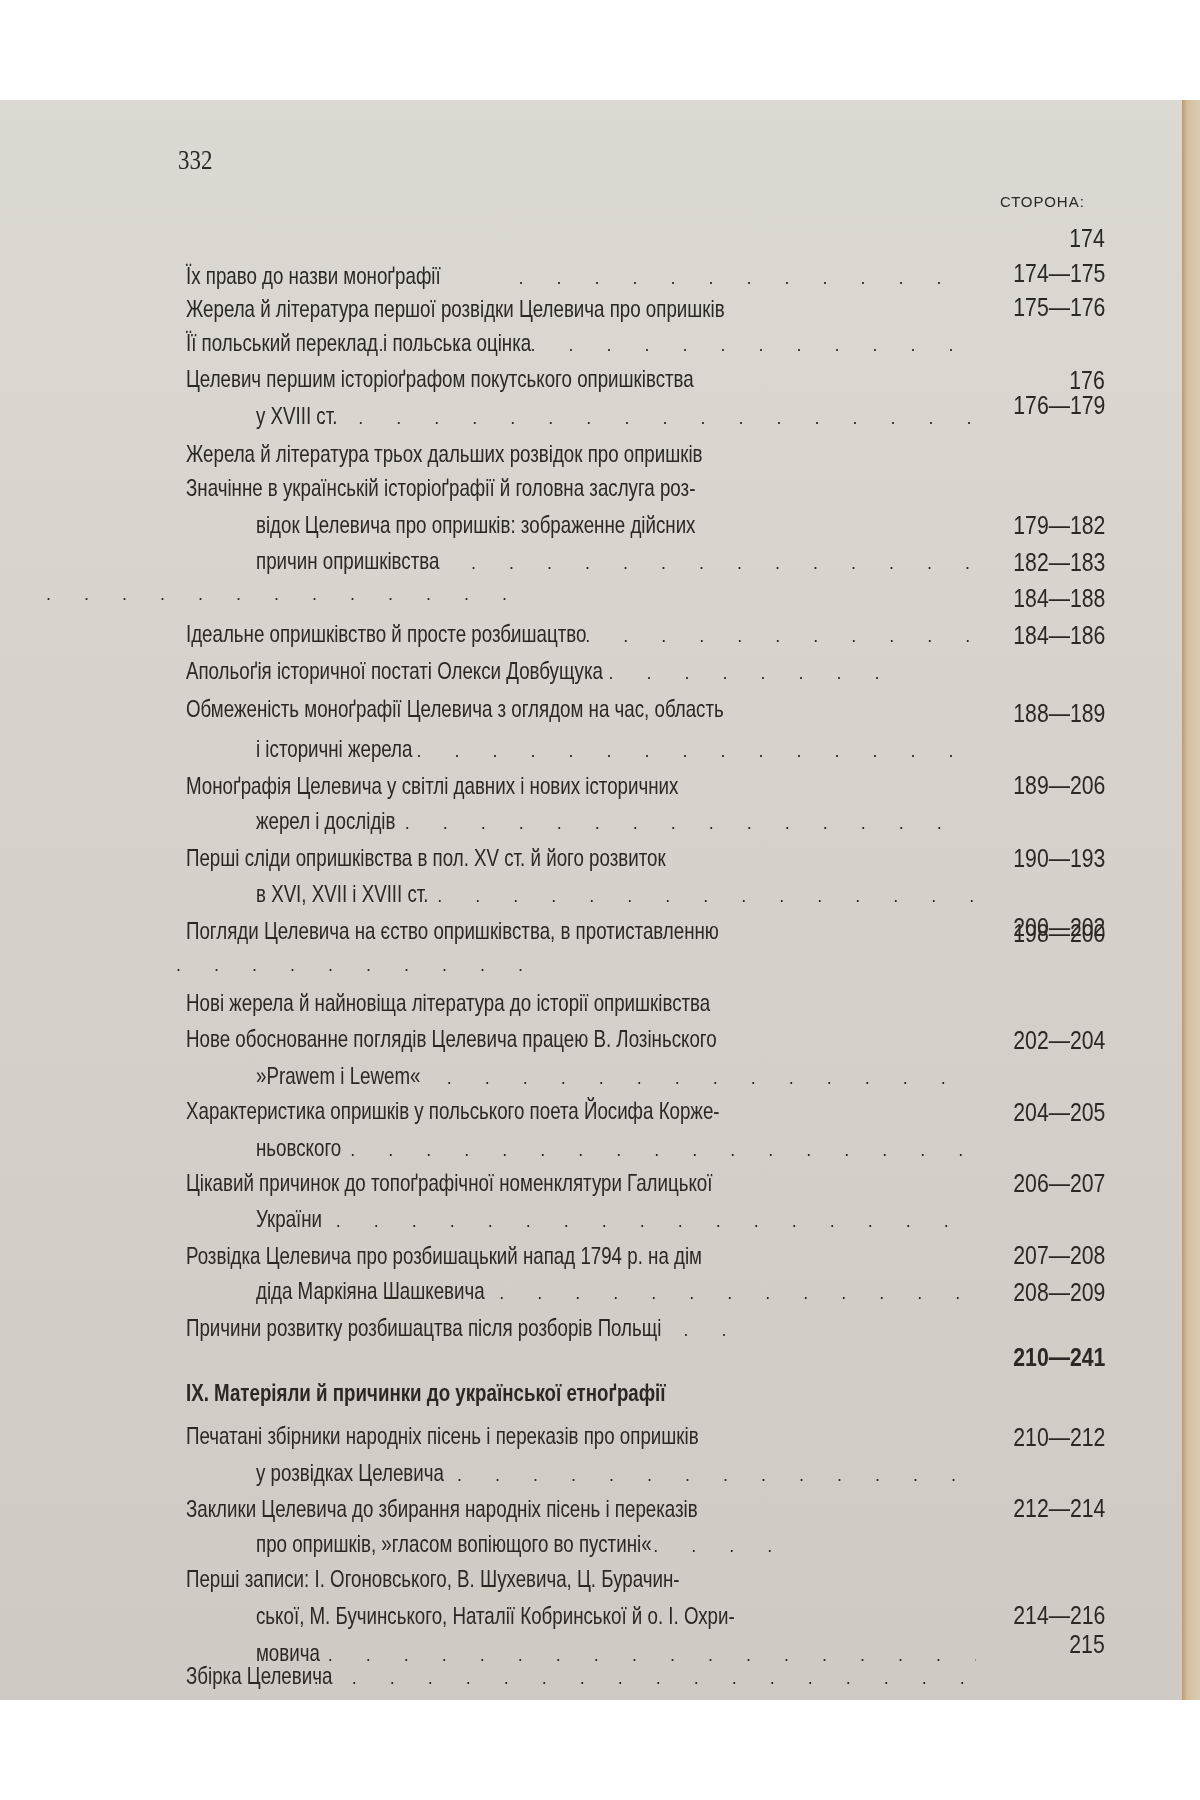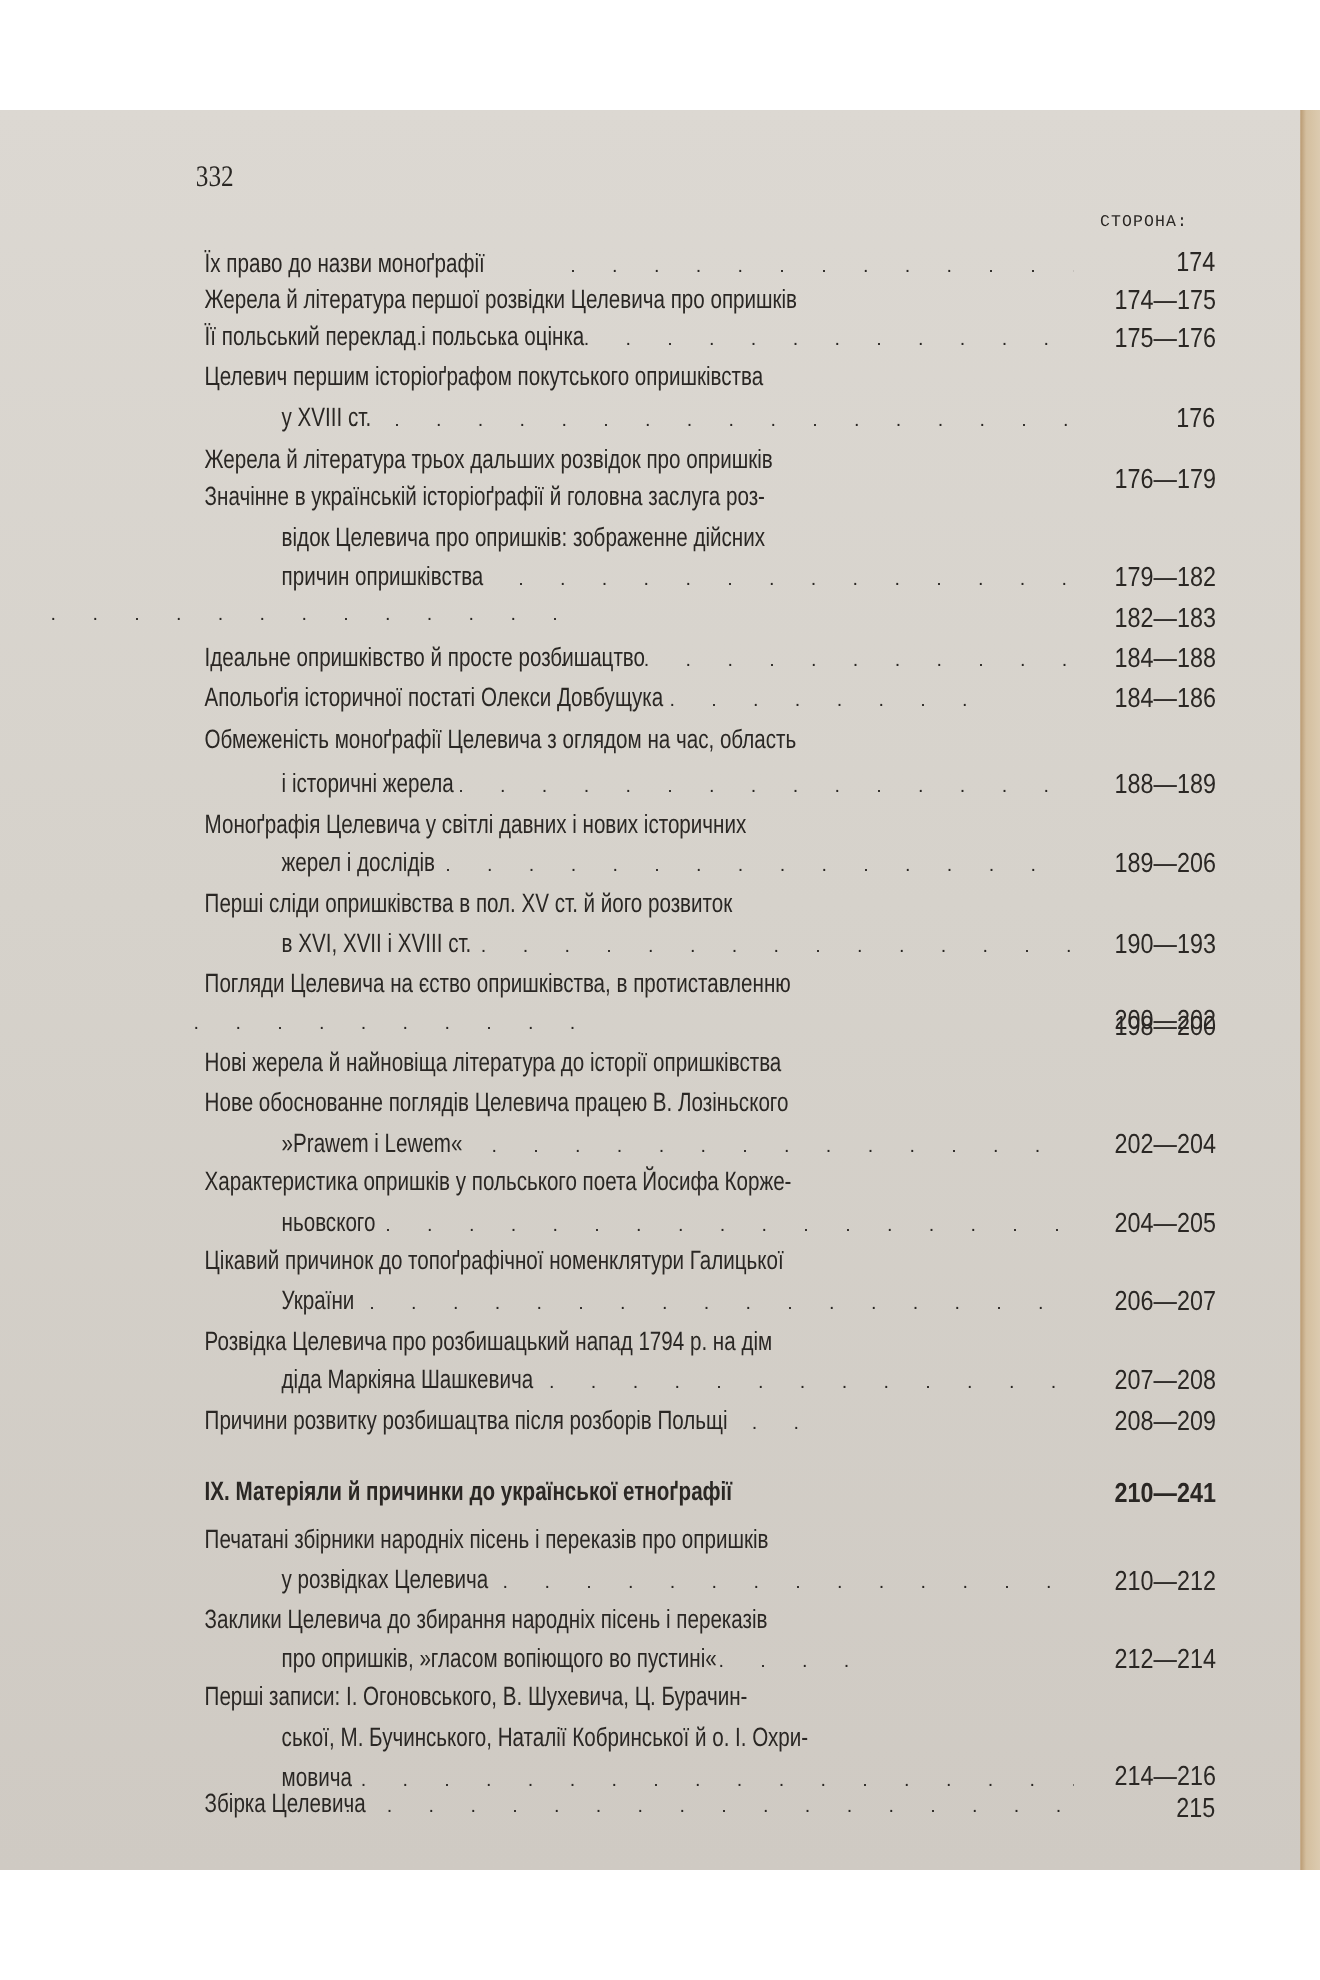--- a/index.html
+++ b/index.html
@@ -17,27 +17,28 @@
     position: absolute; left: 1182px; top: 100px; width: 18px; height: 1600px;
     background: linear-gradient(90deg, #b99a72 0%, #d4bf9f 30%, #dccbb0 100%);
   }
   .pagenum {
     position: absolute; left: 178px; top: 145px;
     font-family: "Liberation Serif", serif; font-size: 27px; letter-spacing: 0px;
     transform: scaleX(0.85); transform-origin: left top;
   }
   .colhead {
     position: absolute; left: 1000px; top: 193px;
-    font-family: Liberation Mono, monospace; font-size: 15px; letter-spacing: 1px;
+    font-family: Liberation Sans, sans-serif; font-size: 15px; letter-spacing: 1px;
   }
   .line {
     position: absolute; left: 186px; width: 790px; height: 34px;
     display: flex; align-items: baseline;
     font-family: "Liberation Sans", sans-serif; font-size: 24px;
     white-space: nowrap;
+    margin-top: 36px;
   }
   .line.indent { left: 256px; width: 720px; }
   .line .txt {
     display: inline-block; transform: scaleX(0.78); transform-origin: left center;
   }
   .line .txtwrap { flex: 0 0 auto; }
   .line.bold .txt { font-weight: bold; }
   .dots {
     flex: 1 1 auto; overflow: hidden; margin-left: 6px; letter-spacing: 14px;
     color: #2a2724; font-size: 18px;
@@ -90,21 +91,21 @@
       <span class="txtwrap"><span class="txt">у XVIII ст.</span></span>
       <span class="dots" style="margin-left:-40px">. . . . . . . . . . . . . . . . . . . . . . . . . . . .</span>
     </div>
   <div class="pg" style="top:366px"><span>176</span></div>
 </div>
 
 <div>
   <div class="line" style="top:404px">
       <span class="txtwrap"><span class="txt">Жерела й література трьох дальших розвідок про опришків</span></span>
     </div>
-  <div class="pg" style="top:422px"><span>176—179</span></div>
+  <div class="pg" style="top:391px"><span>176—179</span></div>
 </div>
 
 <div>
   <div class="line" style="top:438px">
       <span class="txtwrap"><span class="txt">Значінне в українській історіоґрафії й головна заслуга роз-</span></span>
     </div>
   <div class="line indent" style="top:475px">
       <span class="txtwrap"><span class="txt">відок Целевича про опришків: зображенне дійсних</span></span>
     </div>
   <div class="line indent" style="top:511px">

